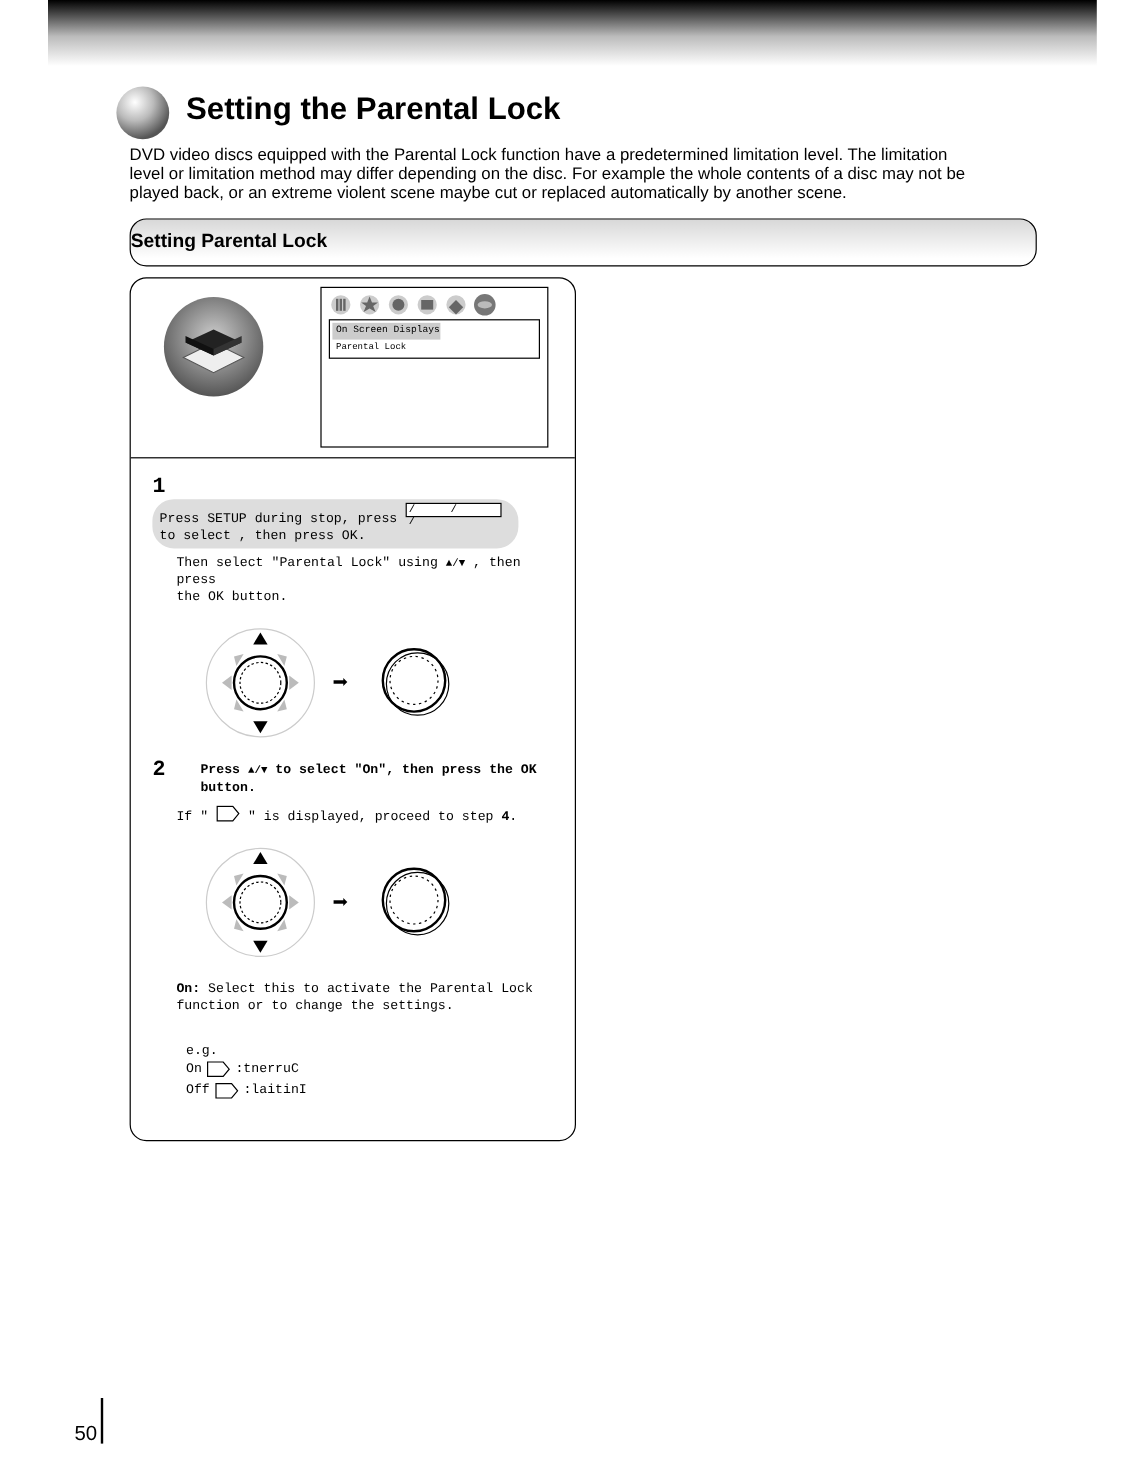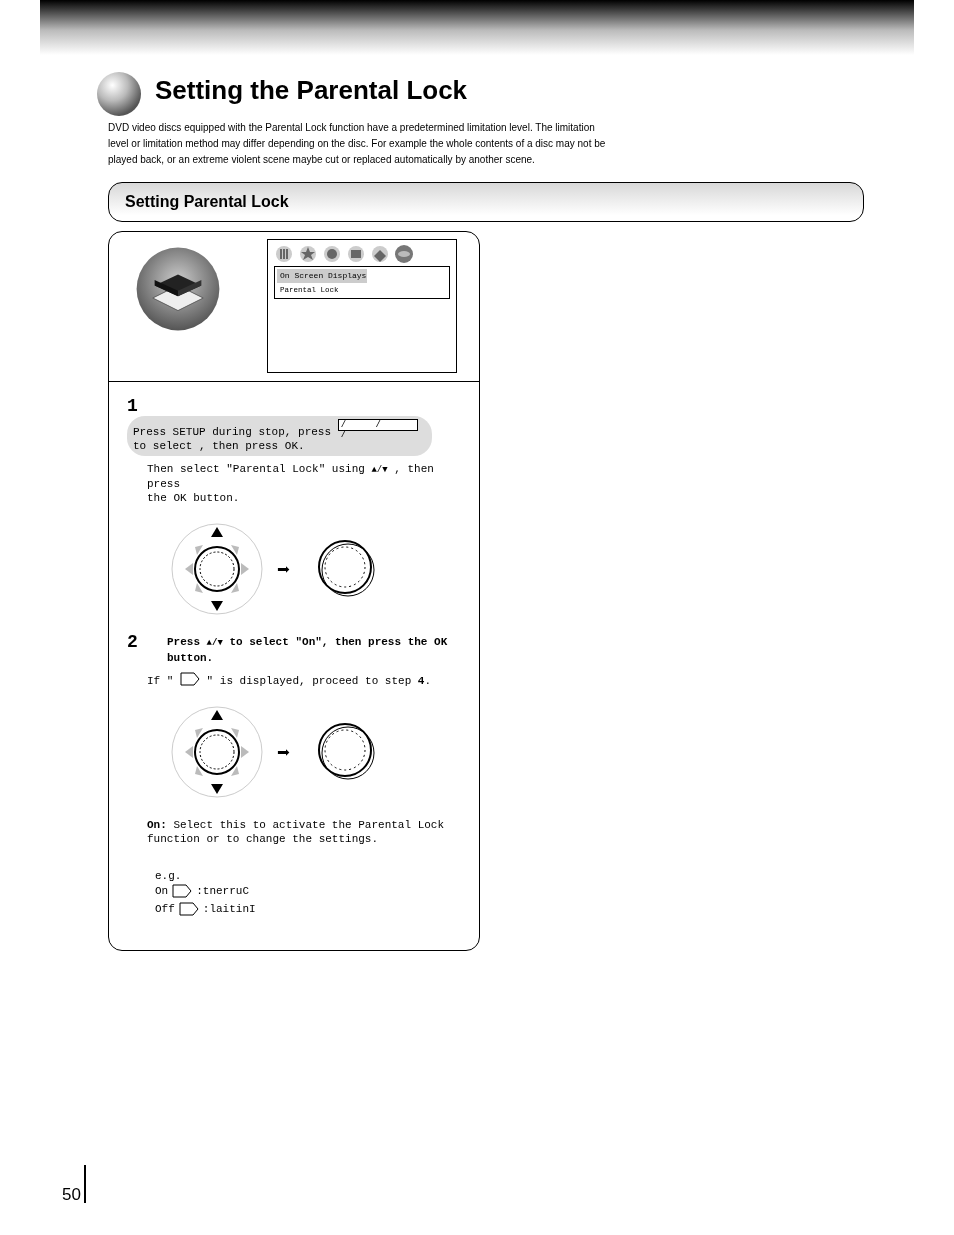--- a/index.html
+++ b/index.html
@@ -24,33 +24,33 @@
   }
   .title {
     position: absolute;
     top: 75px; left: 155px;
     font-size: 26px;
     font-weight: bold;
   }
   .subtitle {
     position: absolute;
     top: 120px; left: 108px;
-    font-size: 10px;
+    font-size: 14px;
     line-height: 16px;
   }
   .bar-title {
     position: absolute;
     top: 182px;
     left: 108px;
     right: 90px;
     height: 40px;
     border: 1px solid #000;
     border-radius: 14px;
     background: linear-gradient(to bottom, #d8d8d8 0%, #fff 85%);
-    padding: 10px 16px;
+    padding: 10px 0;
     font-size: 16px;
     font-weight: bold;
   }
   .main-box {
     position: absolute;
     top: 231px;
     left: 108px;
     width: 372px;
     height: 720px;
     border: 1px solid #000;

